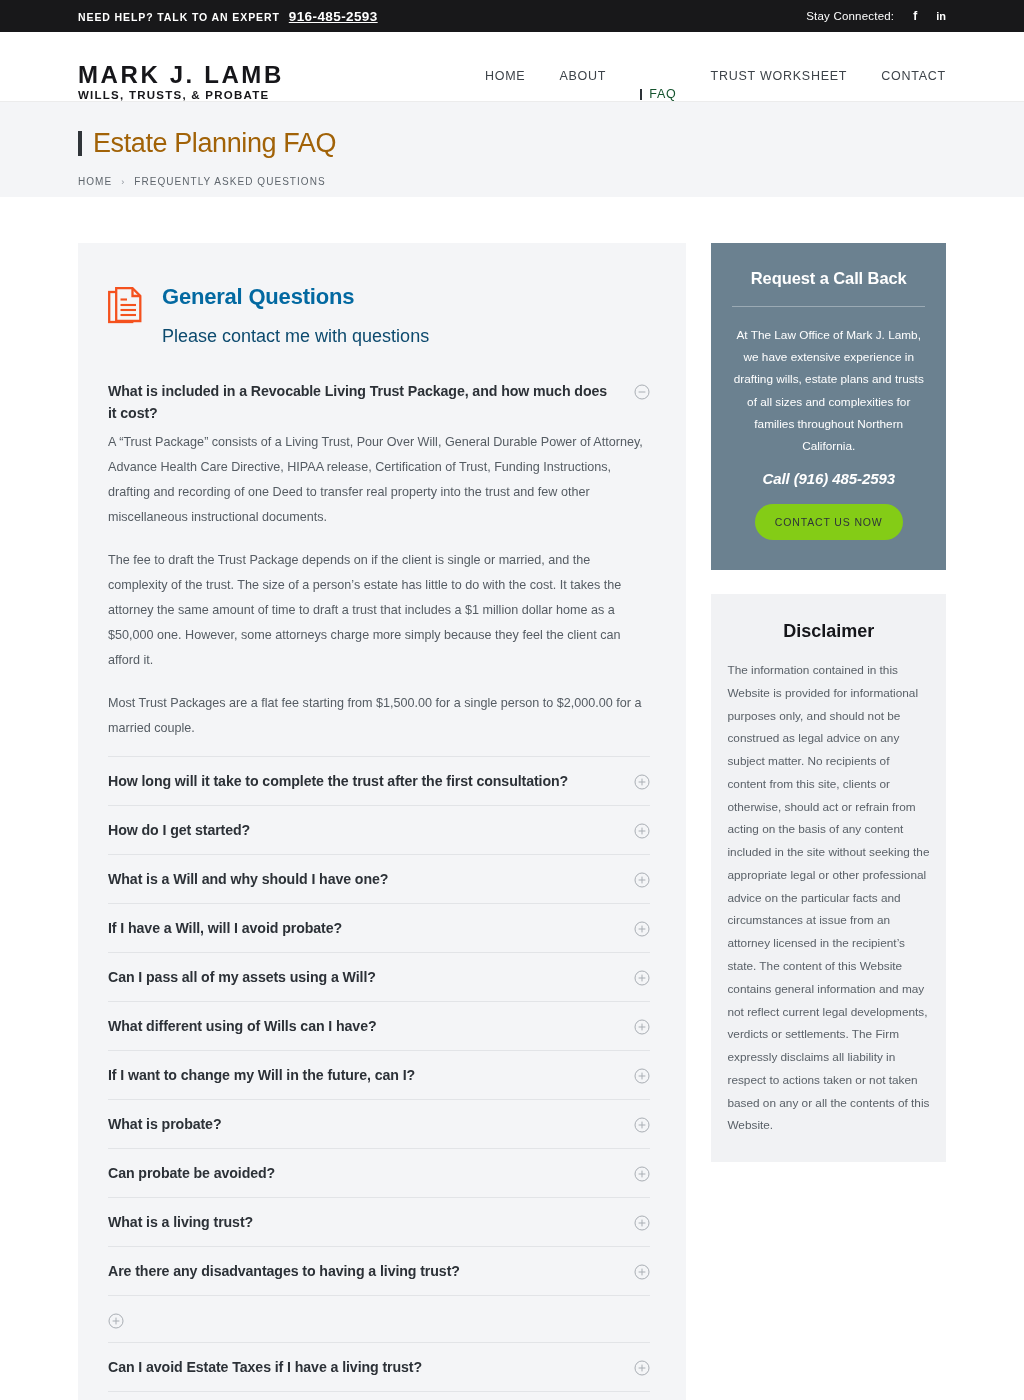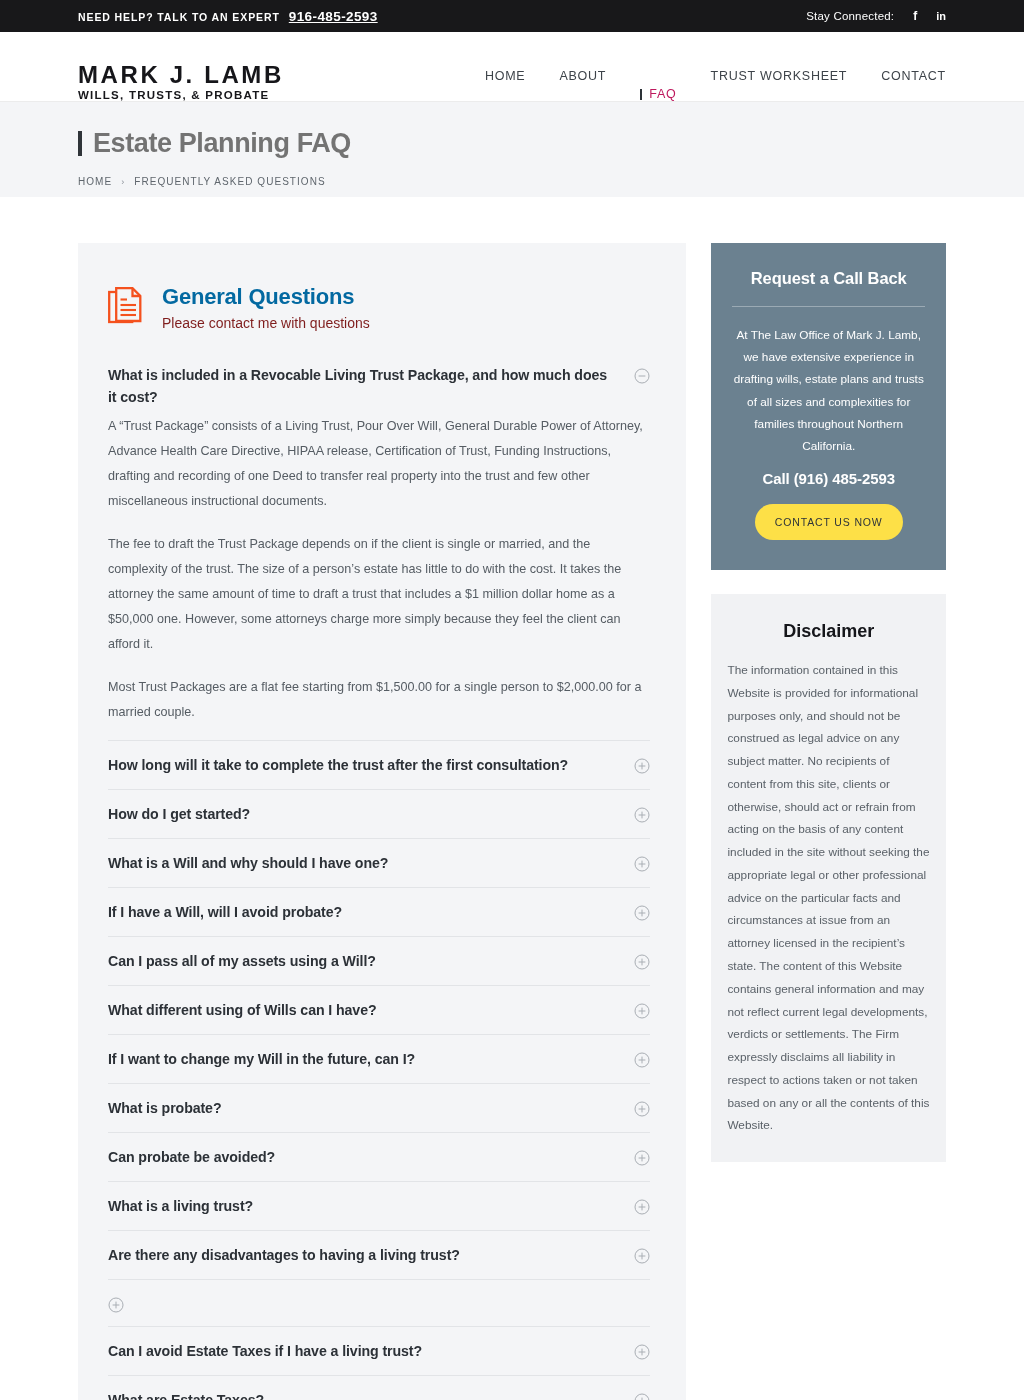--- a/index.html
+++ b/index.html
@@ -90,21 +90,21 @@
   .nav-item {
     font-size: 12.5px;
     letter-spacing: 0.75px;
     color: #3d4349;
     text-decoration: none;
     white-space: nowrap;
     display: flex;
     align-items: center;
     gap: 7px;
   }
-  .nav-item.active { color: #be185d; margin-top: 36px; }
+  .nav-item.active { color: #14532d; margin-top: 36px; }
   .nav-marker {
     display: inline-block;
     width: 2px;
     height: 11px;
     background: #2d3238;
   }
 
   
   .banner {
     background: #f4f5f7;
@@ -117,22 +117,22 @@
     gap: 11px;
   }
   .banner-bar {
     width: 4px;
     height: 25px;
     background: #2f3439;
     display: inline-block;
   }
   .banner-title {
     font-size: 27px;
-    font-weight: bold;
-    color: #737373;
+    font-weight: normal;
+    color: #a16207;
     letter-spacing: -0.4px;
   }
   .breadcrumb {
     margin-top: 17px;
     display: flex;
     align-items: center;
     gap: 9px;
     font-size: 10px;
     letter-spacing: 1.05px;
     color: #5f666d;
@@ -164,23 +164,23 @@
   }
   .doc-icon { flex: 0 0 auto; margin-top: 3px; }
   .faq-head-title {
     font-size: 22px;
     font-weight: bold;
     color: #0369a1;
     letter-spacing: -0.2px;
     line-height: 1.15;
   }
   .faq-head-sub {
-    font-size: 14px;
-    color: #7f1d1d;
-    margin-top: 6px;
+    font-size: 18px;
+    color: #0c4a6e;
+    margin-top: 17px;
   }
 
   .acc-item { border-bottom: 1px solid #e2e4e7; }
   .acc-item:last-child { border-bottom: none; }
   .acc-head {
     display: flex;
     align-items: flex-start;
     justify-content: space-between;
     gap: 16px;
     padding: 13px 0 13px 0;
@@ -230,25 +230,26 @@
     color: #ffffff;
     font-size: 11.8px;
     line-height: 1.88;
   }
   .widget-call-phone {
     color: #ffffff;
     font-size: 15px;
     font-weight: bold;
     margin-top: 13px;
     letter-spacing: -0.1px;
+    font-style: italic;
   }
   .widget-btn {
     display: inline-block;
     margin-top: 17px;
-    background: #fde047;
+    background: #84cc16;
     color: #2e3439;
     font-size: 10.5px;
     letter-spacing: 0.85px;
     padding: 12px 20px;
     border-radius: 22px;
     border: none;
     text-decoration: none;
     cursor: pointer;
     font-family: "Liberation Sans", sans-serif;
   }

